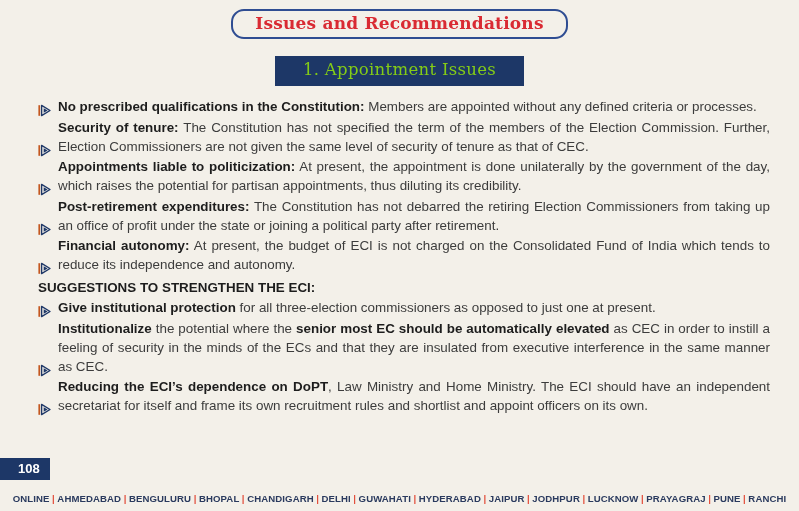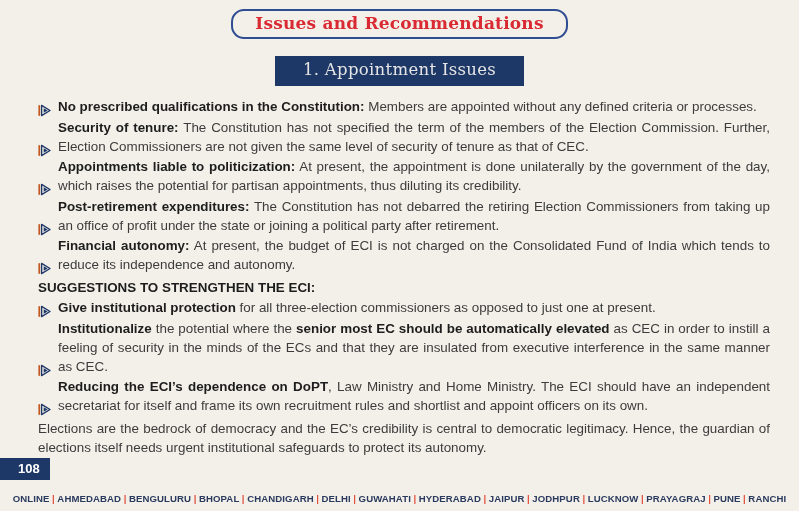--- a/index.html
+++ b/index.html
@@ -36,21 +36,21 @@
     font-weight:600;
     font-size:17px;
     color:var(--title-red);
     letter-spacing:.2px;
     white-space:nowrap;
   }
   .section-banner{
     width:fit-content;
     margin:17px auto 10px;
     background:var(--navy);
-    color:#e5e5e5;
+    color:#84cc16;
     padding:4px 28px 7px;
     font-family:"DejaVu Serif","Liberation Serif",serif;
     font-size:16.5px;
     letter-spacing:.3px;
   }
   .content{
     margin:11px 29px 0 38px;
     font-size:13.4px;
     line-height:19px;
     color:var(--body-text);
@@ -184,20 +184,19 @@
         <div class="bullet">
           <span class="b-icon"><svg width="13" height="13" viewBox="0 0 13 13">
               <rect x="0.4" y="1.2" width="1.7" height="10.6" fill="#c4561f"></rect>
               <path d="M3.6 1.4 L12 6.5 L3.6 11.6 Z" fill="none" stroke="#1d3767" stroke-width="1.4" stroke-linejoin="round"></path>
               <path d="M5.7 4.2 L9.6 6.5 L5.7 8.8 Z" fill="#1d3767"></path>
             </svg></span>
           <p class="b-text"><b>Reducing the ECI’s dependence on DoPT</b><span>, Law Ministry and Home Ministry. The ECI should have an independent secretariat for itself and frame its own recruitment rules and shortlist and appoint officers on its own.</span></p>
         </div>
       </div>
 
-    <p class="closing">Elections are the bedrock of democracy and the EC’s credibility is central to democratic legitimacy. Hence, the guardian of elections itself needs urgent institutional safeguards to protect its autonomy.</p>
   </div>
 
   <div class="page-badge">108</div>
 
   <div class="footer" id="footer"><span>ONLINE</span><span class="sep">|</span><span>AHMEDABAD</span><span class="sep">|</span><span>BENGULURU</span><span class="sep">|</span><span>BHOPAL</span><span class="sep">|</span><span>CHANDIGARH</span><span class="sep">|</span><span>DELHI</span><span class="sep">|</span><span>GUWAHATI</span><span class="sep">|</span><span>HYDERABAD</span><span class="sep">|</span><span>JAIPUR</span><span class="sep">|</span><span>JODHPUR</span><span class="sep">|</span><span>LUCKNOW</span><span class="sep">|</span><span>PRAYAGRAJ</span><span class="sep">|</span><span>PUNE</span><span class="sep">|</span><span>RANCHI</span></div>
 
 </div>
 
 </body></html>

